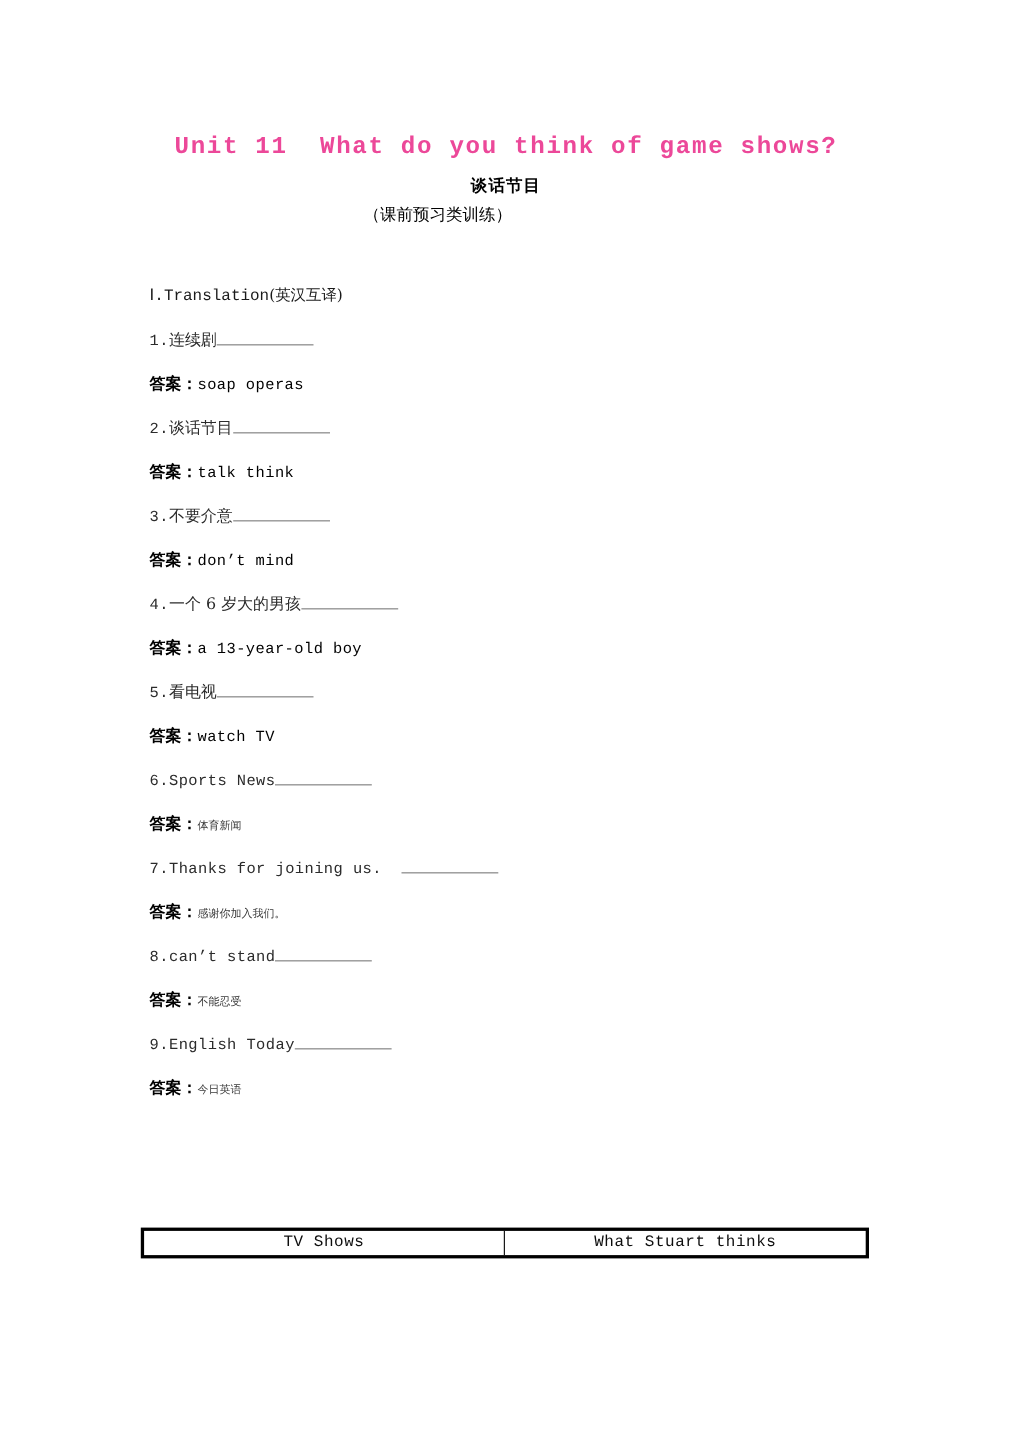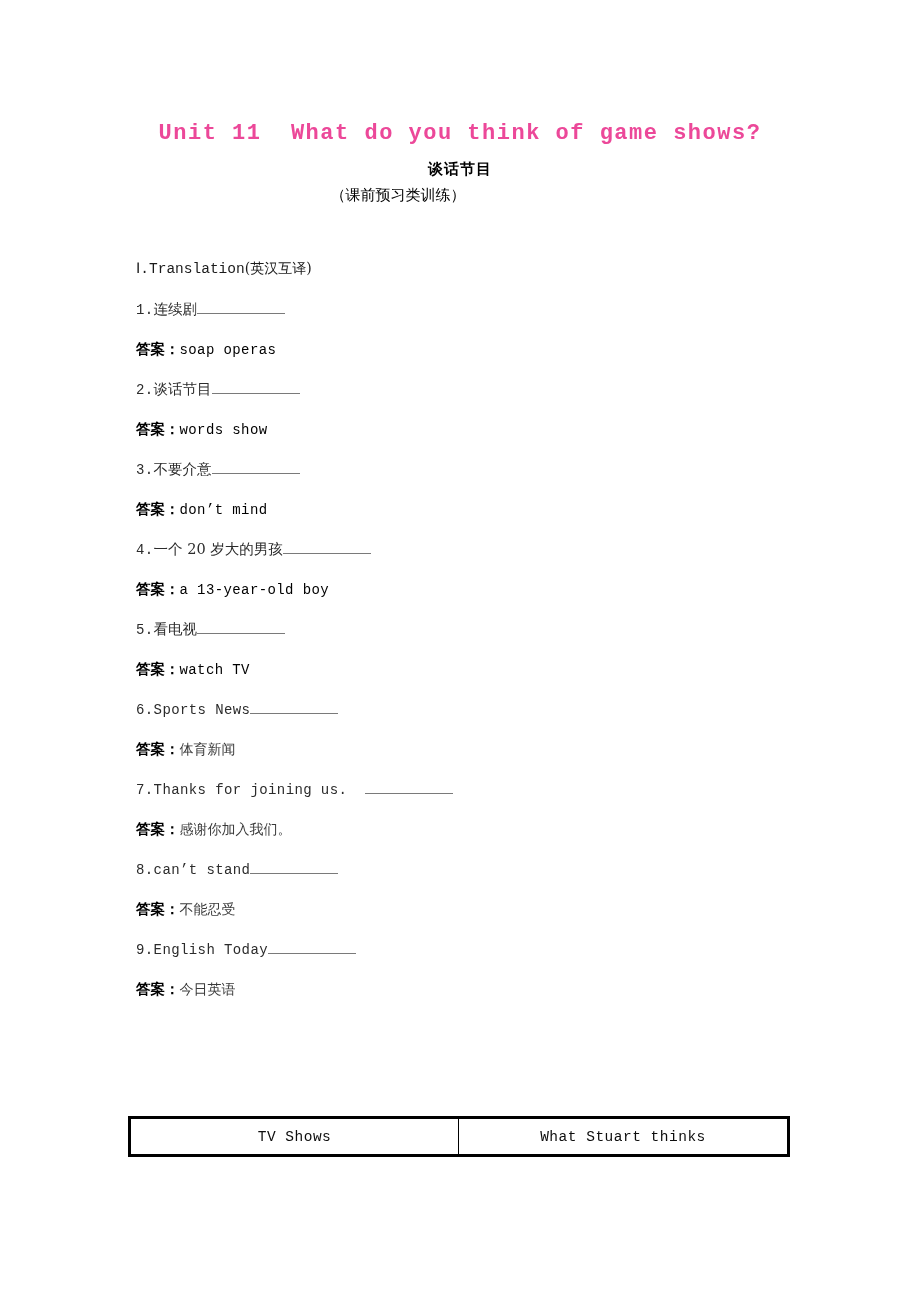--- a/index.html
+++ b/index.html
@@ -120,31 +120,31 @@
     margin-top: 16px;
   }
   .a-val-mono {
     font-family: Liberation Mono, monospace;
     font-size: 14px;
     color: #000000;
     letter-spacing: 0.4px;
   }
   .a-val-cn {
     font-family: "DejaVu Serif", serif;
-    font-size: 14px;
+    font-size: 10px;
     color: #3a3a3a;
   }
 
   
   .tv-table {
     position: absolute;
     left: 128px;
     top: 1116px;
     width: 662px;
-    height: 41px;
+    height: 28px;
     border: 3px solid #000000;
     box-sizing: border-box;
     display: flex;
   }
   .tv-cell {
     display: flex;
     align-items: center;
     justify-content: center;
     box-sizing: border-box;
     font-family: "Liberation Mono", "DejaVu Sans Mono", monospace;
@@ -170,26 +170,26 @@
   <div class="sub-head" style="top:160px;">谈话节目</div>
   <div class="sub-head-2" style="top:186px;">（课前预习类训练）</div>
 
 
   <div class="roman-line" style="top:260px;"><span>Ⅰ.Translation</span><span class="cn">(英汉互译)</span></div>
 
   <div class="q-line" style="top:300px;"><span class="mono">1.</span><span>连续剧</span><span class="blank" style="width:88px;"></span></div>
   <div class="a-line" style="top:340px;"><span class="a-label">答案：</span><span class="a-val-mono">soap operas</span></div>
 
   <div class="q-line" style="top:380px;"><span class="mono">2.</span><span>谈话节目</span><span class="blank" style="width:88px;"></span></div>
-  <div class="a-line" style="top:420px;"><span class="a-label">答案：</span><span class="a-val-mono">words show</span></div>
+  <div class="a-line" style="top:420px;"><span class="a-label">答案：</span><span class="a-val-mono">talk think</span></div>
 
   <div class="q-line" style="top:460px;"><span class="mono">3.</span><span>不要介意</span><span class="blank" style="width:88px;"></span></div>
   <div class="a-line" style="top:500px;"><span class="a-label">答案：</span><span class="a-val-mono">don’t mind</span></div>
 
-  <div class="q-line" style="top:540px;"><span class="mono">4.</span><span>一个 20 岁大的男孩</span><span class="blank" style="width:88px;"></span></div>
+  <div class="q-line" style="top:540px;"><span class="mono">4.</span><span>一个 6 岁大的男孩</span><span class="blank" style="width:88px;"></span></div>
   <div class="a-line" style="top:580px;"><span class="a-label">答案：</span><span class="a-val-mono">a 13-year-old boy</span></div>
 
   <div class="q-line" style="top:620px;"><span class="mono">5.</span><span>看电视</span><span class="blank" style="width:88px;"></span></div>
   <div class="a-line" style="top:660px;"><span class="a-label">答案：</span><span class="a-val-mono">watch TV</span></div>
 
   <div class="q-line" style="top:700px;"><span class="mono">6.</span><span class="mono">Sports News</span><span class="blank" style="width:88px;"></span></div>
   <div class="a-line" style="top:740px;"><span class="a-label">答案：</span><span class="a-val-cn">体育新闻</span></div>
 
   <div class="q-line" style="top:780px;"><span class="mono">7.</span><span class="mono">Thanks for joining us.  </span><span class="blank" style="width:88px;"></span></div>
   <div class="a-line" style="top:820px;"><span class="a-label">答案：</span><span class="a-val-cn">感谢你加入我们。</span></div>

